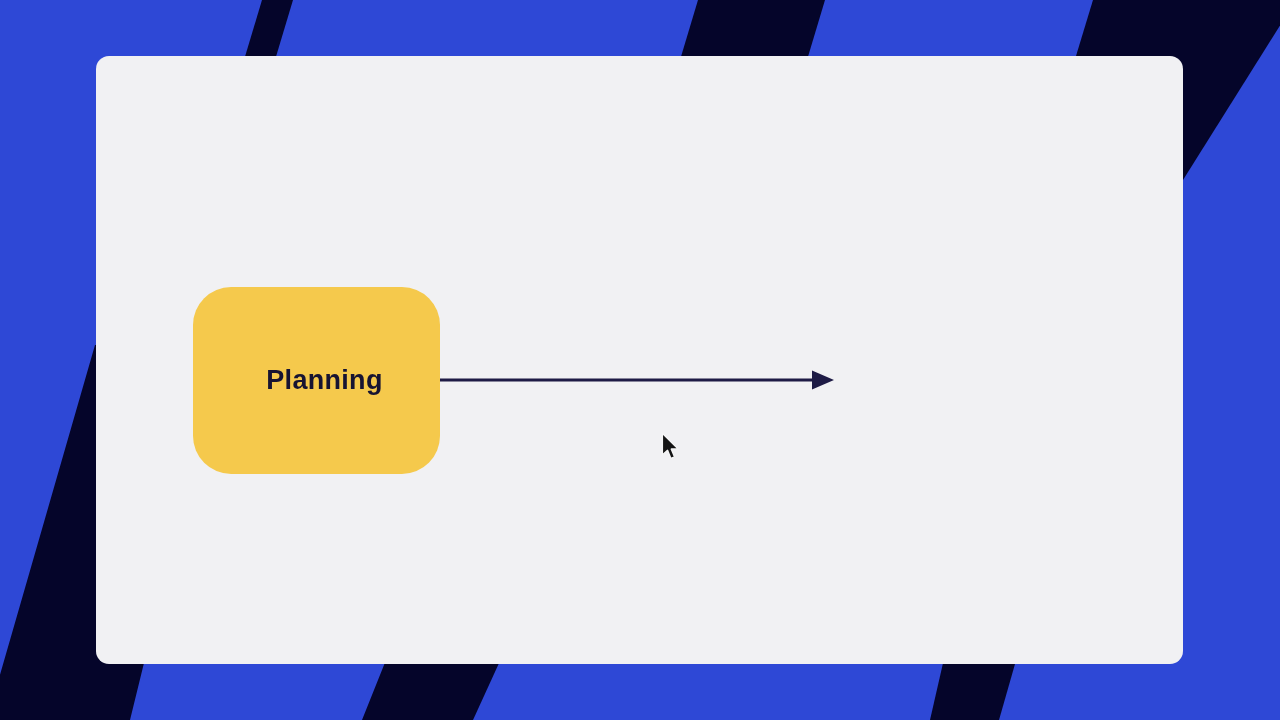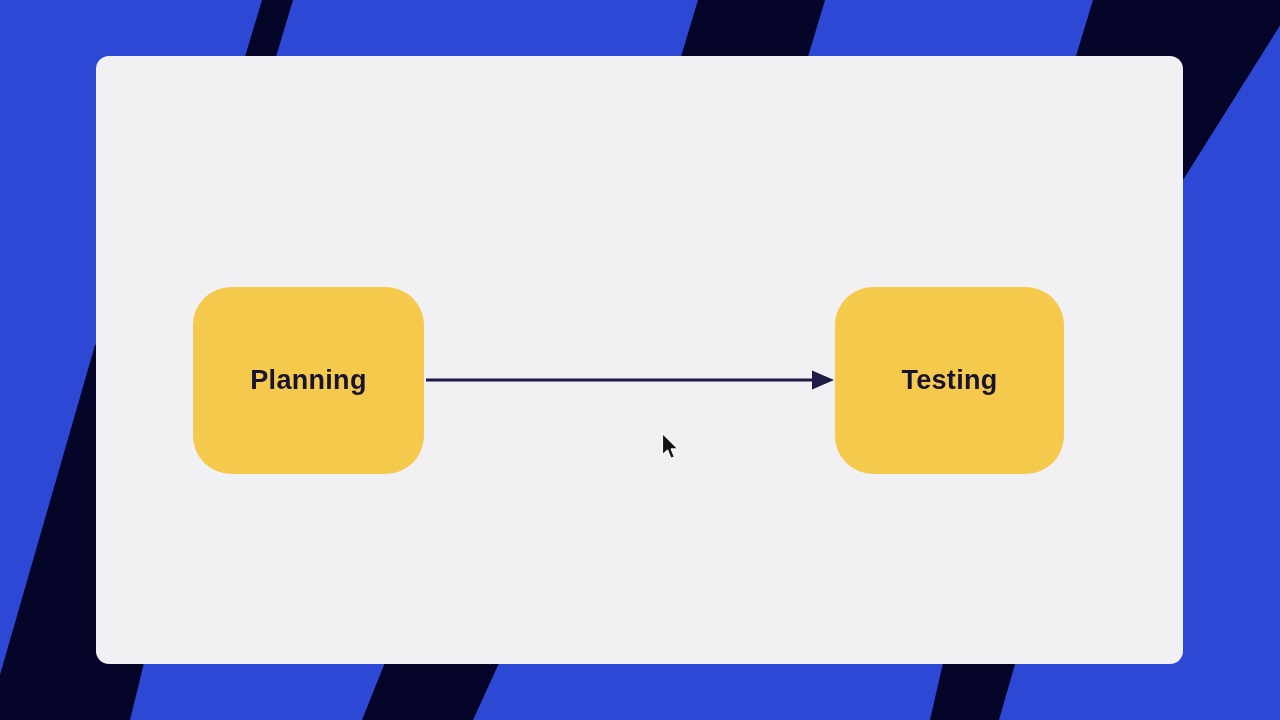--- a/index.html
+++ b/index.html
@@ -27,21 +27,21 @@
     pointer-events: none;
   }
   .edge-layer line { stroke: var(--connector-navy, #1E1B45); stroke-width: 3; }
   .edge-layer polygon { fill: var(--connector-navy, #1E1B45); }
   .node {
     position: absolute;
     display: flex; align-items: center; justify-content: center;
     background: var(--node-yellow, #F5C94C);
     border-radius: 38px;
     color: var(--label-ink, #171432);
-    font-size: 27px; font-weight: 600; letter-spacing: 0.3px;
+    font-size: 27px; font-weight: 600; letter-spacing: 0.3px; padding-left: 16px;
   }
   .node-planning { left: 97px;  top: 231px; width: 231px; height: 187px; }
   .node-testing  { left: 739px; top: 231px; width: 229px; height: 187px; }
   .cursor {
     position: absolute; left: 661px; top: 432px;
     width: 22px; height: 30px;
   }
 </style>
 </head>
 <body>
@@ -59,21 +59,18 @@
 
   <svg class="edge-layer" viewBox="0 0 1087 608" xmlns="http://www.w3.org/2000/svg">
     <line x1="330" y1="324" x2="719" y2="324"></line>
     <polygon points="716,314.5 738,324 716,333.5"></polygon>
   </svg>
 
   <div class="node node-planning">
     <span>Planning</span>
   </div>
 
-  <div class="node node-testing">
-    <span>Testing</span>
-  </div>
 
 </div>
 
 <svg class="cursor" viewBox="0 0 16.5 22.5" xmlns="http://www.w3.org/2000/svg" aria-hidden="true">
   <path d="M1 1 L1 17.2 L4.9 13.8 L7.4 19.9 L10.2 18.7 L7.7 12.8 L12.9 12.8 Z" fill="#141414" stroke="#f5f5f5" stroke-width="1.1" stroke-linejoin="round"></path>
 </svg>
 
 </body></html>

